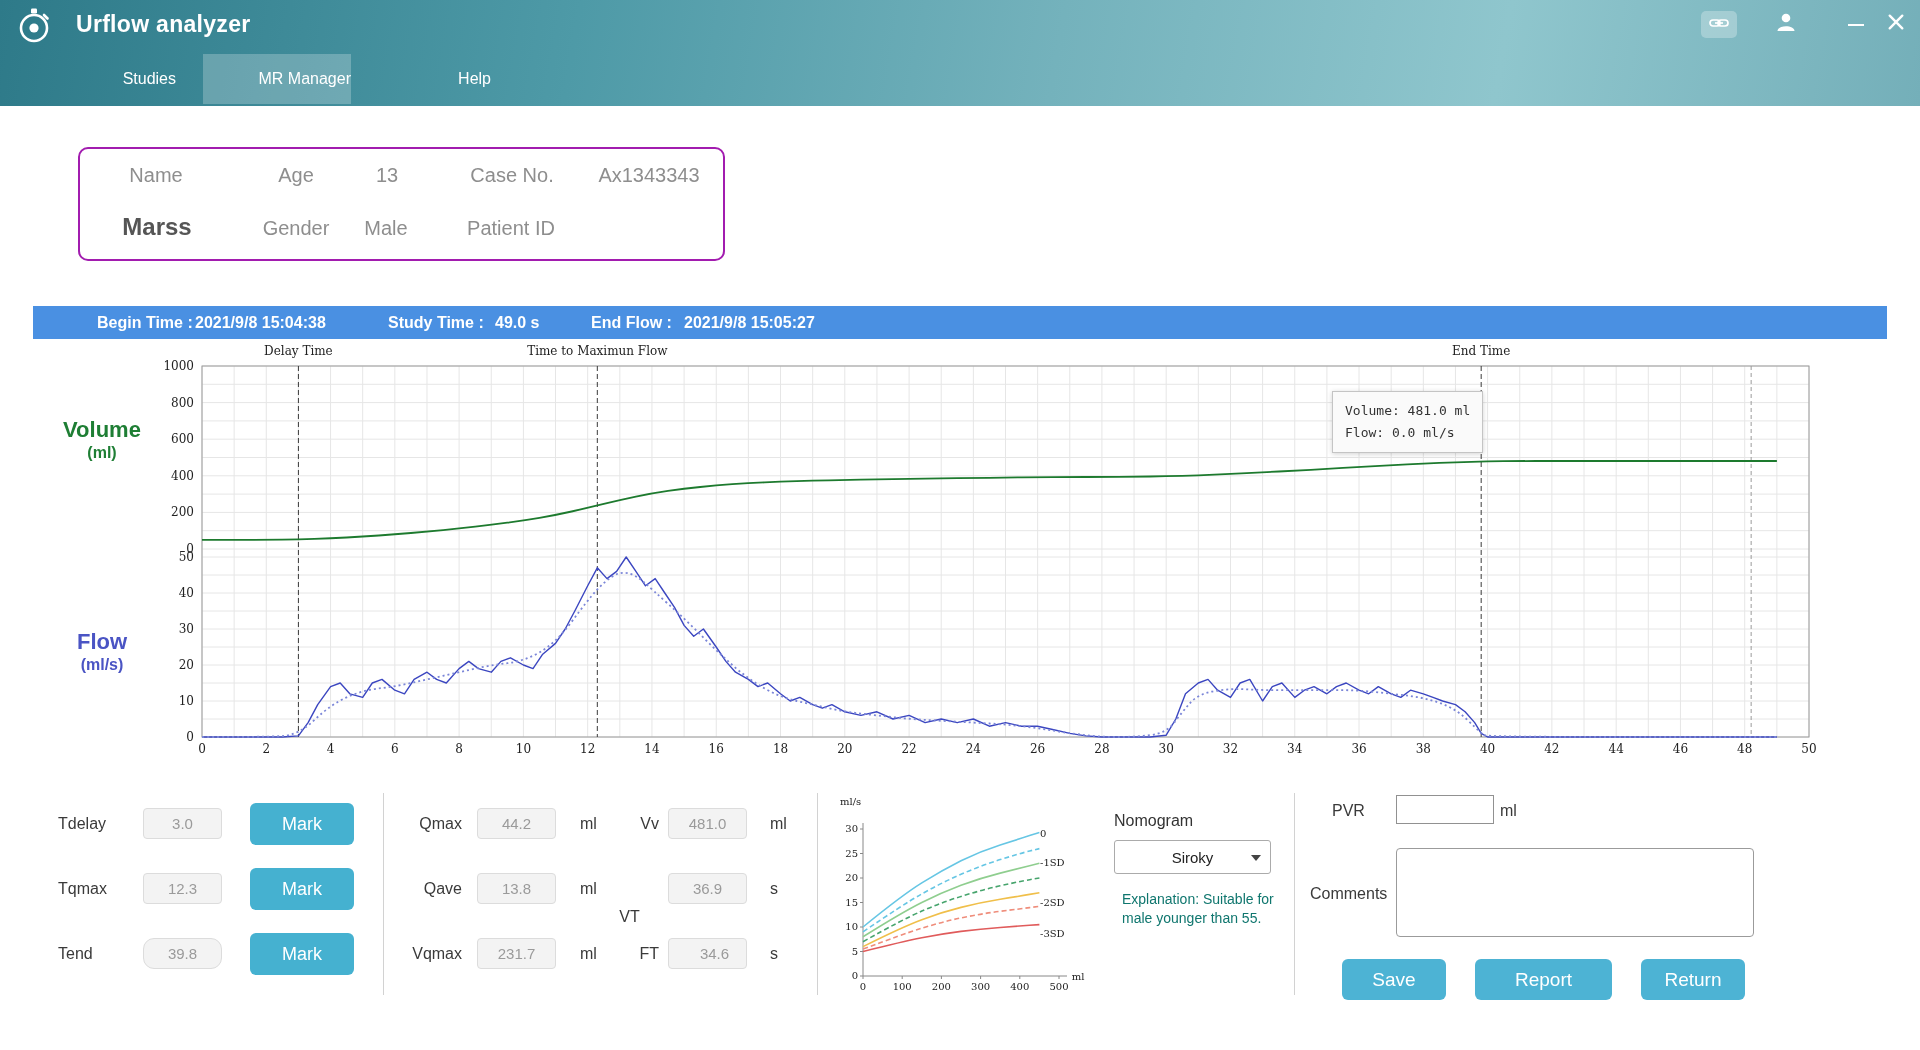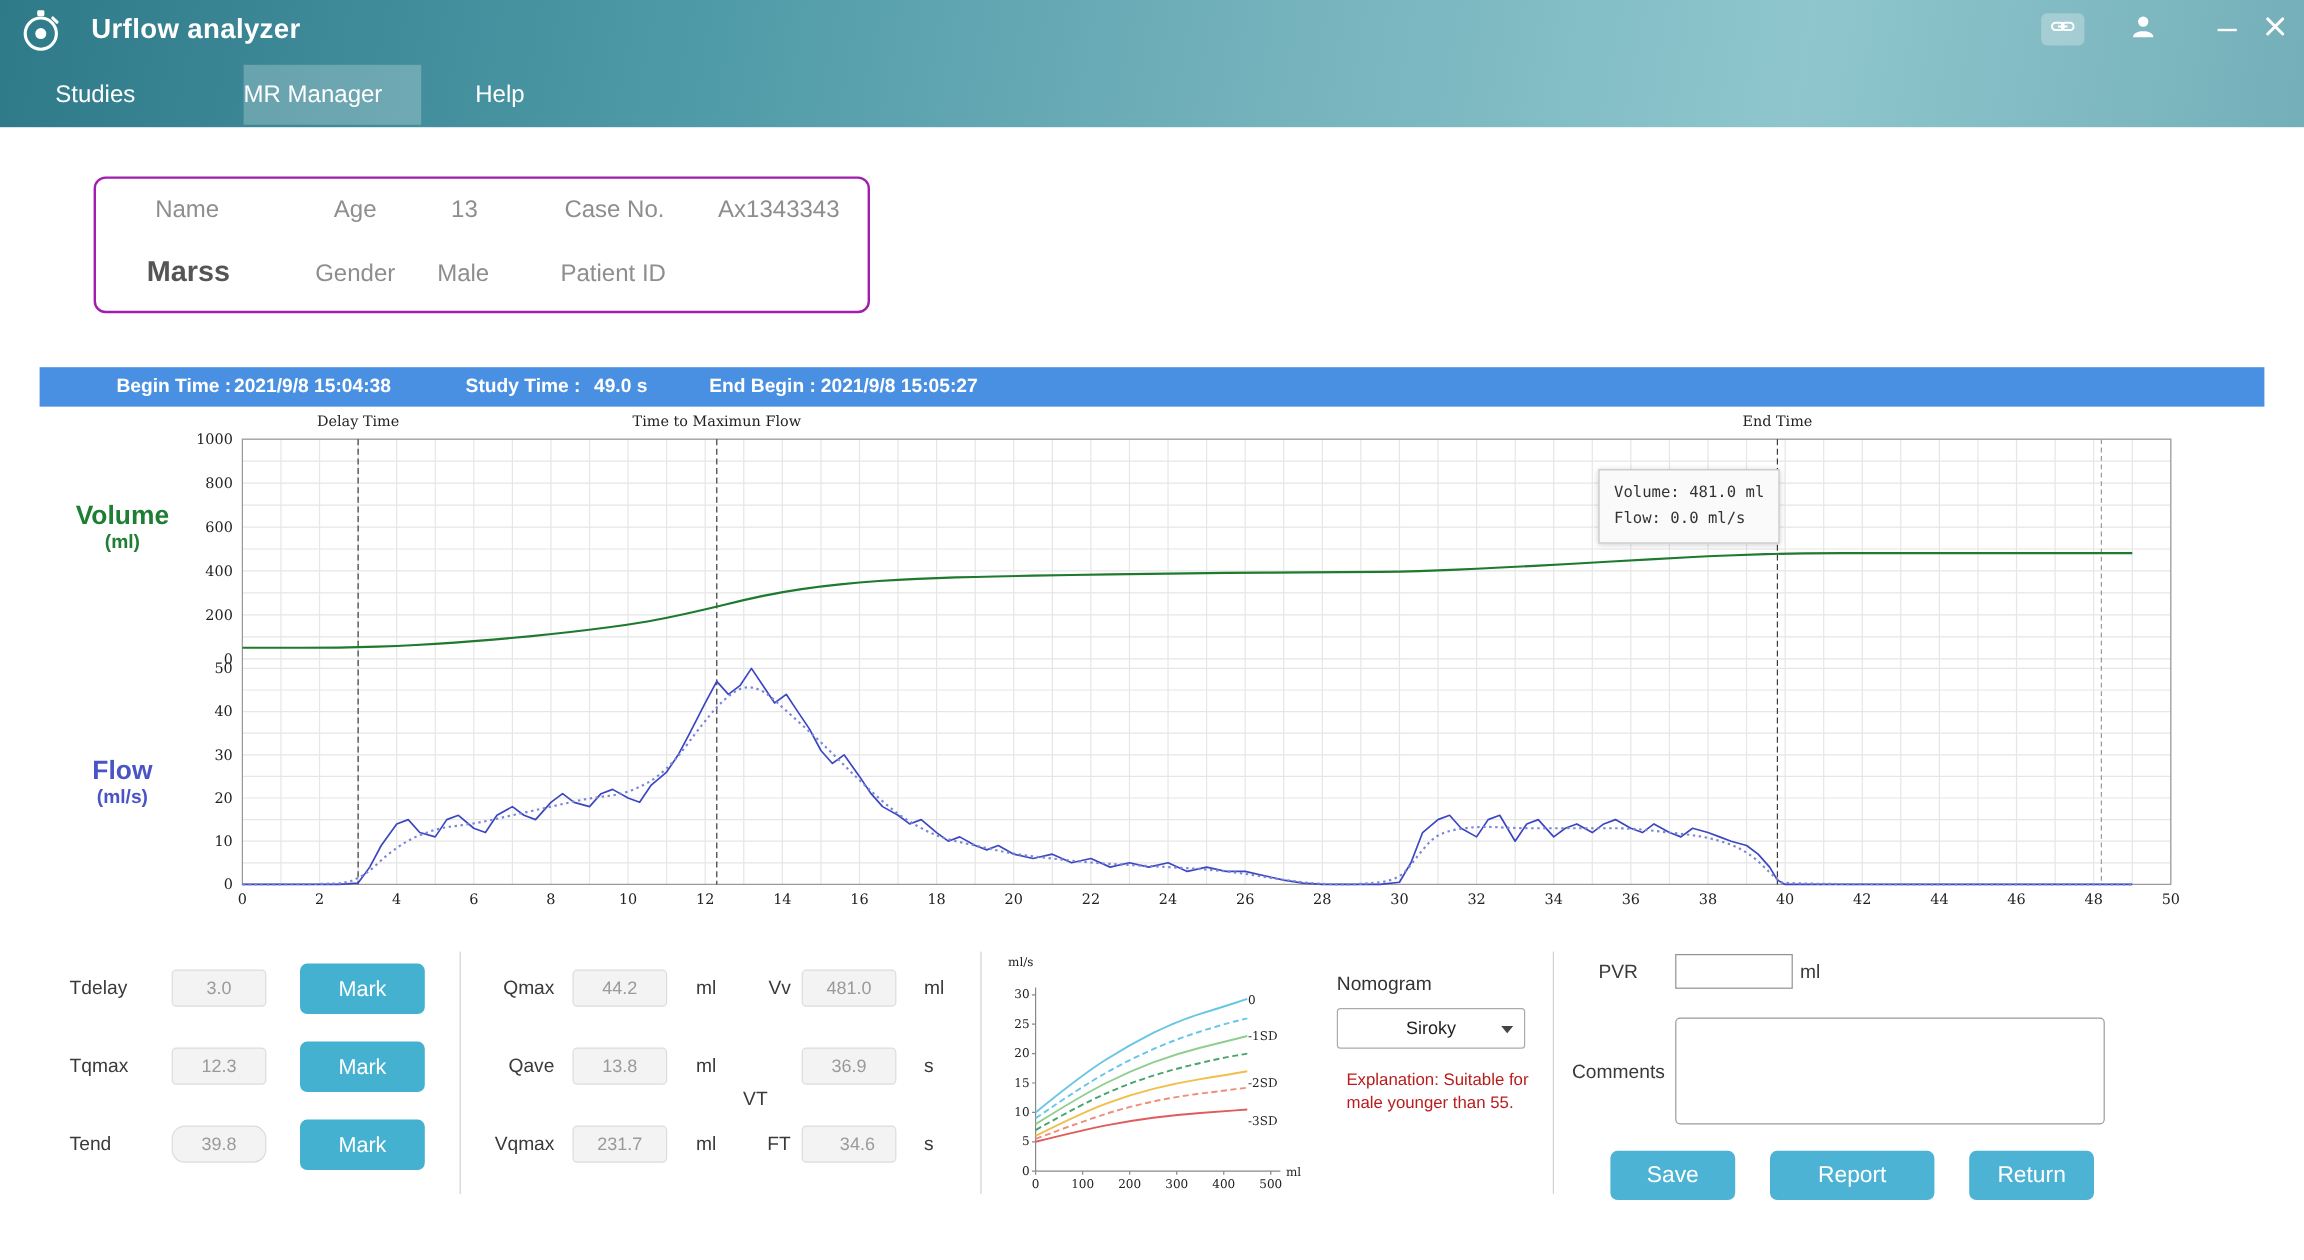--- a/index.html
+++ b/index.html
@@ -12,21 +12,21 @@
   .titlebar{position:absolute;left:0;top:0;width:1920px;height:106px;
     background:linear-gradient(100deg,#2e7a89 0%,#4e9aa7 30%,#74b2bc 55%,#8fc6cd 78%,#74afb9 100%)}
   .logo{position:absolute;left:14px;top:6px;width:40px;height:40px}
   .app-title{position:absolute;left:76px;top:11px;color:#fff;font-size:23px;font-weight:bold;letter-spacing:.3px}
   .winbtn{position:absolute;display:flex;align-items:center;justify-content:center;cursor:pointer}
   .link-btn{left:1701px;top:11px;width:36px;height:27px;background:rgba(255,255,255,.28);border-radius:5px}
   .user-btn{left:1770px;top:8px;width:32px;height:32px}
   .min-btn{left:1843px;top:12px;width:26px;height:26px}
   .min-bar{width:16px;height:2px;background:#fff}
   .close-btn{left:1882px;top:10px;width:28px;height:28px}
-  .menu-item{position:absolute;top:54px;height:50px;line-height:50px;color:#fff;font-size:20px;text-align:left;cursor:pointer}
+  .menu-item{position:absolute;top:54px;height:50px;line-height:50px;color:#fff;font-size:16px;text-align:right;cursor:pointer}
   .menu-item.active{background:rgba(255,255,255,.24)}
   #mi-0{left:46px;width:130px}
   #mi-1{left:203px;width:148px}
   #mi-2{left:396px;width:95px}
 
   
   .patient-card{position:absolute;left:78px;top:147px;width:647px;height:114px;
     border:2px solid #a21caf;border-radius:10px;background:#fff}
   .pc{position:absolute;transform:translateX(-50%);white-space:nowrap;font-size:20px;color:#8e8e8e}
   .pc.r1{top:15px}
@@ -62,21 +62,21 @@
     color:#fff;font-size:18px;font-family:"Liberation Sans",sans-serif;cursor:pointer}
   .vdiv{position:absolute;top:793px;height:202px;width:1px;background:#d2d2d2}
   #nomo-svg{position:absolute;left:834px;top:790px}
   #nomo-svg text{font-family:"DejaVu Serif",serif;fill:#222;font-size:10px}
   .nomo-label{position:absolute;left:1114px;top:812px;font-size:16px;color:#333}
   .nomo-select{position:absolute;left:1114px;top:840px;width:157px;height:34px;background:#fff;
     border:1px solid #ababab;border-radius:3px;cursor:pointer;display:flex;align-items:center;justify-content:center;
     font-size:15px;color:#222}
   .chevron{position:absolute;right:9px;top:14px;width:0;height:0;border-left:5px solid transparent;
     border-right:5px solid transparent;border-top:6px solid #444}
-  .nomo-expl{position:absolute;left:1122px;top:890px;width:185px;font-size:14px;line-height:1.35;color:#b91c1c}
+  .nomo-expl{position:absolute;left:1122px;top:890px;width:185px;font-size:14px;line-height:1.35;color:#0f766e}
   .pvr-input{position:absolute;left:1396px;top:795px;width:98px;height:29px;border:1px solid #919191;
     background:#fff;font-size:15px;padding:0 6px;font-family:"Liberation Sans",sans-serif}
   .comments-ta{position:absolute;left:1396px;top:848px;width:358px;height:89px;border:1px solid #9b9b9b;
     border-radius:4px;resize:none;font-size:15px;padding:6px 8px;font-family:"Liberation Sans",sans-serif}
   .action-btn{position:absolute;top:959px;height:41px;background:#4db3d4;border:none;border-radius:6px;
     color:#fff;font-size:19px;font-family:"Liberation Sans",sans-serif;cursor:pointer}
   #btn-save{left:1342px;width:104px}
   #btn-report{left:1475px;width:137px}
   #btn-return{left:1641px;width:104px}
 </style>
@@ -141,21 +141,21 @@
     <span class="pc r2" style="left:216px">Gender</span>
     <span class="pc r2" style="left:306px">Male</span>
     <span class="pc r2" style="left:431px">Patient ID</span>
   </section>
 
   <div class="timebar">
     <span class="tb" style="left:64px">Begin Time :</span>
     <span class="tb" style="left:162px">2021/9/8 15:04:38</span>
     <span class="tb" style="left:355px">Study Time :</span>
     <span class="tb" style="left:462px">49.0 s</span>
-    <span class="tb" style="left:558px">End Begin :</span>
+    <span class="tb" style="left:558px">End Flow :</span>
     <span class="tb" style="left:651px">2021/9/8 15:05:27</span>
   </div>
 
   <div class="chart-area">
     <svg id="uroflow-svg" width="1854" height="421">
         <line x1="169" y1="27" x2="169" y2="398" stroke="#e6e6e6"></line>
         <line x1="201.14" y1="27" x2="201.14" y2="398" stroke="#e6e6e6"></line>
         <line x1="233.28" y1="27" x2="233.28" y2="398" stroke="#e6e6e6"></line>
         <line x1="265.42" y1="27" x2="265.42" y2="398" stroke="#e6e6e6"></line>
         <line x1="297.56" y1="27" x2="297.56" y2="398" stroke="#e6e6e6"></line>

